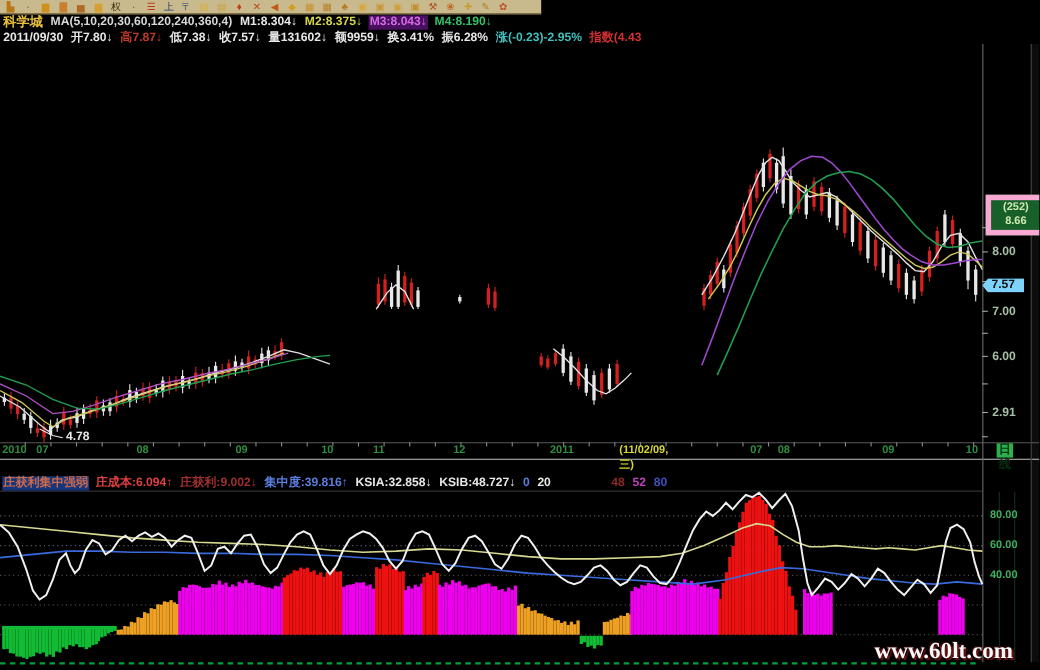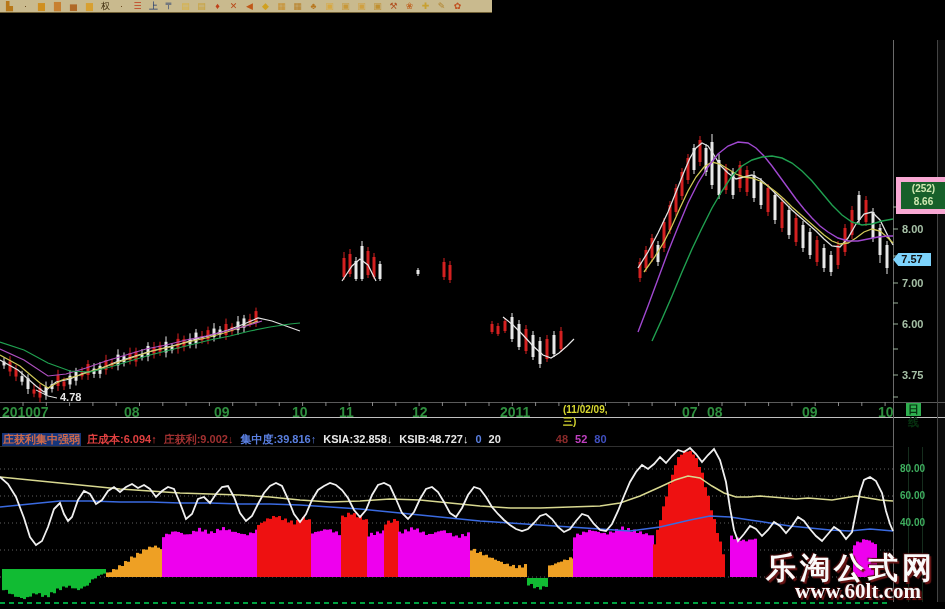--- a/index.html
+++ b/index.html
@@ -9,21 +9,21 @@
   .toolbar{position:absolute;left:0;top:0;width:492px;height:13px;background:#c9ba8e;
            border-bottom:1px solid #6f5f35;display:flex;align-items:center;gap:1px;
            padding:0 2px;box-sizing:border-box;z-index:3;}
   .ticon{width:15px;height:11px;font-size:9px;line-height:11px;text-align:center;
          border-radius:1px;overflow:hidden;cursor:default;}
   .row{position:absolute;left:2px;display:flex;gap:5px;align-items:center;z-index:3;white-space:nowrap;}
   .tok{font-weight:bold;font-size:11px;white-space:pre;line-height:13px;padding:0 1px;}
   .lbl{position:absolute;z-index:2;font-weight:bold;}
   .ylab{font-size:11px;color:#a6c0a6;}
   .iylab{font-size:10px;color:#3fae5f;}
-  .xlab-green{font-size:14px;color:#2f8f3f;}
+  .xlab-green{font-size:10px;color:#2f8f3f;}
   .xlab-yellow{font-size:10px;color:#d8d830;}
   .highbox{position:absolute;left:896px;top:177px;width:45px;height:27px;z-index:2;
            background:#17602a;border:5px solid #f9a8d4;color:#cfe8b0;font-size:10px;
            font-weight:bold;text-align:center;line-height:13px;}
   .pricetag{position:absolute;left:893px;top:253px;width:38px;height:13px;z-index:2;
             background:#7dd3fc;color:#111;font-size:11px;font-weight:bold;text-align:center;
             line-height:13px;clip-path:polygon(0 50%,14% 0,100% 0,100% 100%,14% 100%);}
   .period{position:absolute;left:906px;top:403px;width:15px;height:13px;z-index:2;
           background:#2fae4f;color:#06310f;font-size:11px;font-weight:bold;text-align:center;
           line-height:13px;cursor:pointer;}
@@ -622,36 +622,57 @@
       <span class="ticon" style="color: rgb(200, 152, 56);">▣</span>
       <span class="ticon" style="color: rgb(208, 160, 64);">▣</span>
       <span class="ticon" style="color: rgb(192, 144, 48);">▣</span>
       <span class="ticon" style="color: rgb(176, 80, 32);">⚒</span>
       <span class="ticon" style="color: rgb(192, 104, 40);">❀</span>
       <span class="ticon" style="color: rgb(200, 160, 48);">✚</span>
       <span class="ticon" style="color: rgb(176, 128, 40);">✎</span>
       <span class="ticon" style="color: rgb(192, 80, 32);">✿</span>
     </div>
 
-
+  <div class="row" id="titleRow" style="top:13px;height:14px;">
+    <span class="tok" style="color:#e8c040;font-size:12px;">科学城</span>
+    <span class="tok" style="color:#d8d8d8;">MA(5,10,20,30,60,120,240,360,4)</span>
+  <span class="tok" style="color: rgb(232, 232, 232);">M1:8.304↓</span>
+      <span class="tok" style="color: rgb(214, 214, 74);">M2:8.375↓</span>
+      <span class="tok" style="color: rgb(213, 106, 232); background: rgb(74, 16, 96);">M3:8.043↓</span>
+      <span class="tok" style="color: rgb(53, 192, 106);">M4:8.190↓</span>
+    </div>
+
+  <div class="row" id="quoteRow" style="top:27px;height:14px;">
+      <span class="tok" style="color: rgb(232, 232, 232);">2011/09/30</span>
+      <span class="tok" style="color: rgb(232, 232, 232);">开7.80↓</span>
+      <span class="tok" style="color: rgb(192, 58, 42);">高7.87↓</span>
+      <span class="tok" style="color: rgb(232, 232, 232);">低7.38↓</span>
+      <span class="tok" style="color: rgb(232, 232, 232);">收7.57↓</span>
+      <span class="tok" style="color: rgb(232, 232, 232);">量131602↓</span>
+      <span class="tok" style="color: rgb(232, 232, 232);">额9959↓</span>
+      <span class="tok" style="color: rgb(232, 232, 232);">换3.41%</span>
+      <span class="tok" style="color: rgb(232, 232, 232);">振6.28%</span>
+      <span class="tok" style="color: rgb(63, 191, 191);">涨(-0.23)-2.95%</span>
+      <span class="tok" style="color: rgb(208, 48, 48);">指数(4.43</span>
+    </div>
 
   <div class="highbox">
     <div>(252)</div>
     <div>8.66</div>
   </div>
 
   <div class="pricetag">7.57</div>
 
   <div class="anno">4.78</div>
 
   <div id="yLabels" style="position: absolute; left: 0px; top: 0px; z-index: 2;">
       <div class="lbl ylab" style="left: 902px; top: 223px;">8.00</div>
       <div class="lbl ylab" style="left: 902px; top: 277px;">7.00</div>
       <div class="lbl ylab" style="left: 902px; top: 318px;">6.00</div>
-      <div class="lbl ylab" style="left: 902px; top: 369px;">3.75</div>
+      <div class="lbl ylab" style="left: 902px; top: 369px;">2.91</div>
     </div>
   <div id="xLabels" style="position: absolute; left: 0px; top: 0px; z-index: 2;">
       <div class="lbl xlab-green" style="left: 2px; top: 404px;">2010</div>
       <div class="lbl xlab-green" style="left: 33px; top: 404px;">07</div>
       <div class="lbl xlab-green" style="left: 124px; top: 404px;">08</div>
       <div class="lbl xlab-green" style="left: 214px; top: 404px;">09</div>
       <div class="lbl xlab-green" style="left: 292px; top: 404px;">10</div>
       <div class="lbl xlab-green" style="left: 339px; top: 404px;">11</div>
       <div class="lbl xlab-green" style="left: 412px; top: 404px;">12</div>
       <div class="lbl xlab-green" style="left: 500px; top: 404px;">2011</div>
@@ -677,16 +698,15 @@
       <span class="tok" style="color: rgb(192, 64, 192);">52</span>
       <span class="tok" style="color: rgb(64, 80, 192);">80</span>
     </div>
 
   <div id="indYLabels" style="position: absolute; left: 0px; top: 0px; z-index: 2;">
       <div class="lbl iylab" style="left: 900px; top: 463px;">80.00</div>
       <div class="lbl iylab" style="left: 900px; top: 490px;">60.00</div>
       <div class="lbl iylab" style="left: 900px; top: 517px;">40.00</div>
     </div>
 
-  <div class="wm1">乐淘公式网</div>
   <div class="wm2">www.60lt.com</div>
 
 </div>
 
 </body></html>

